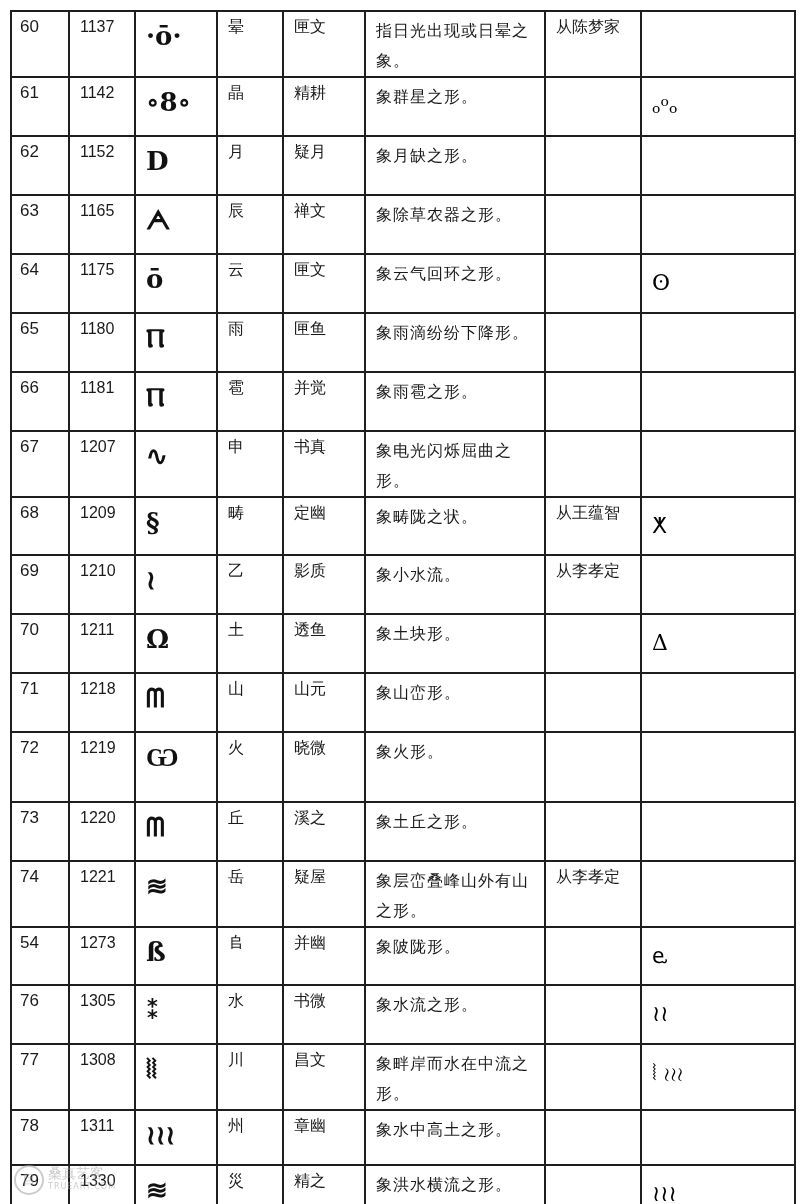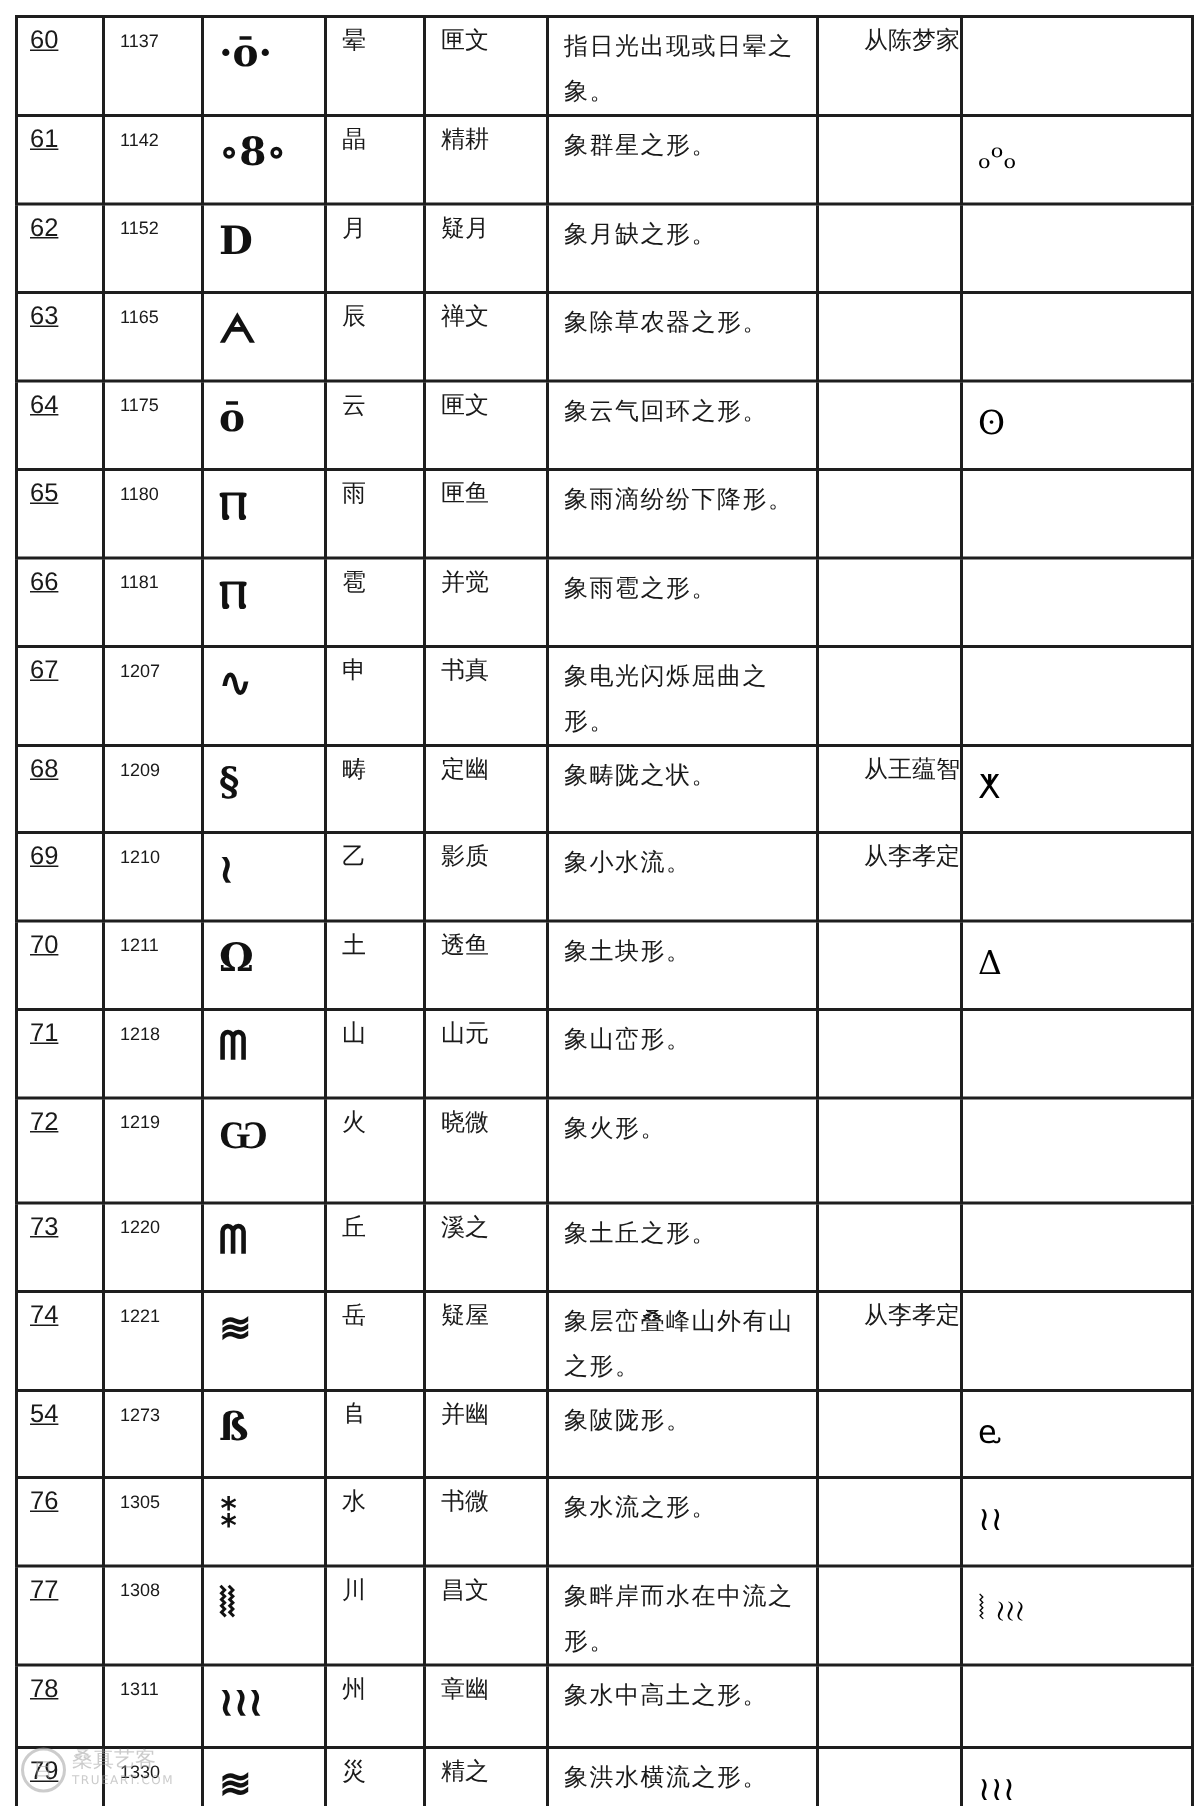--- a/index.html
+++ b/index.html
@@ -26,27 +26,27 @@
     }
     td {
       border: 2px solid #1e1e1e;
       vertical-align: top;
       padding: 0;
       height: 55px;
       box-sizing: border-box;
       font-size: 16px;
       line-height: 30px;
     }
-    td.num { padding: 4px 0 0 8px; font-family: "Liberation Sans", sans-serif; font-size: 17px; line-height: 22px; text-decoration: underline; }
-    td.code { padding: 4px 0 0 10px; font-family: "Liberation Sans", sans-serif; font-size: 12px; line-height: 22px; }
+    td.num { padding: 4px 0 0 8px; font-family: "Liberation Sans", sans-serif; font-size: 17px; line-height: 22px; }
+    td.code { padding: 4px 0 0 10px; font-family: "Liberation Sans", sans-serif; font-size: 16px; line-height: 22px; }
     td.glyph { padding: 4px 0 0 10px; }
     td.char { padding: 4px 0 0 10px; line-height: 22px; }
     td.src { padding: 4px 0 0 10px; line-height: 22px; }
     td.desc { padding: 4px 4px 0 10px; line-height: 30px; letter-spacing: 1px; }
-    td.note { padding: 4px 0 0 10px; line-height: 22px; text-align: right; }
+    td.note { padding: 4px 0 0 10px; line-height: 22px; }
     td.var { padding: 8px 0 0 10px; }
     .glyph-art {
       display: inline-block;
       font-family: "DejaVu Serif", serif;
       font-size: 26px;
       font-weight: bold;
       line-height: 40px;
       color: #111;
     }
     .var-art {

